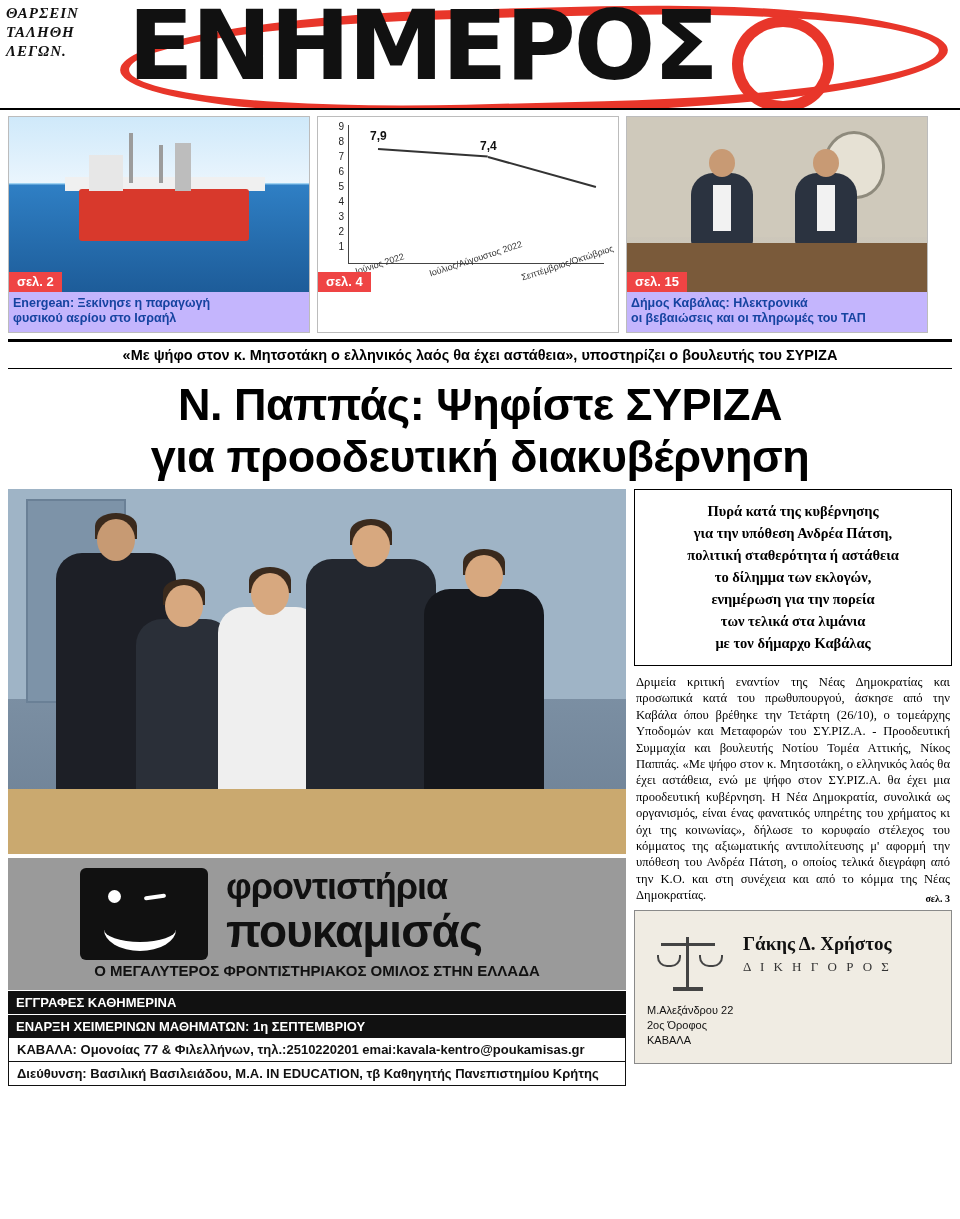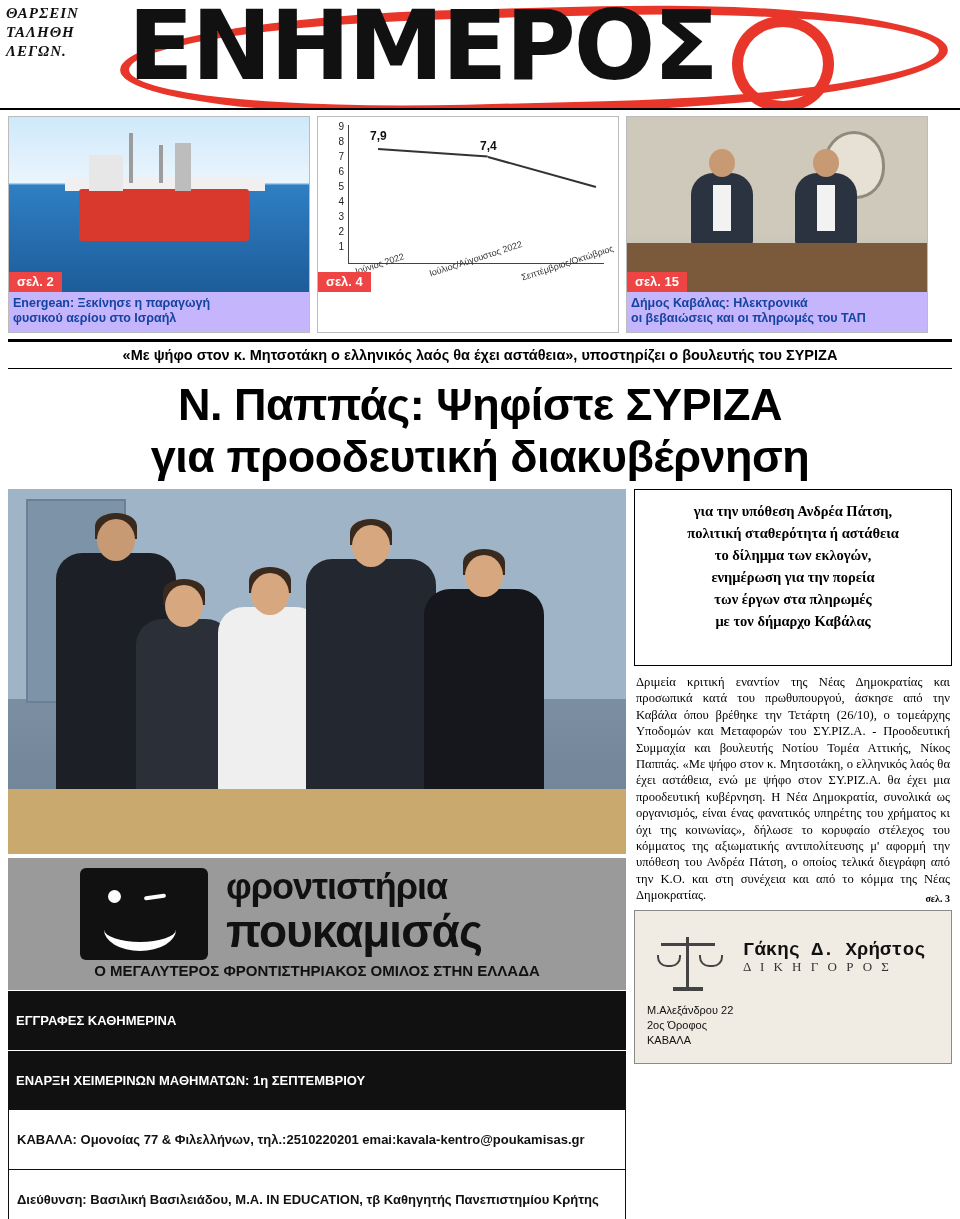--- a/index.html
+++ b/index.html
@@ -90,32 +90,32 @@
   .ad-fr{width:618px;height:132px;background:#9a9a9a;position:relative;margin-top:4px;overflow:hidden;}
   .ad-fr .blackbox{position:absolute;left:72px;top:10px;width:128px;height:92px;background:#111;border-radius:6px;}
   .smiley{position:absolute;left:16px;top:18px;width:96px;height:62px;}
   .smiley .eyeL{position:absolute;left:12px;top:4px;width:13px;height:13px;border-radius:50%;background:#fff;}
   .smiley .eyeR{position:absolute;left:48px;top:9px;width:22px;height:4px;border-radius:2px;background:#fff;transform:rotate(-8deg);}
   .smiley .mouth{position:absolute;left:8px;top:22px;width:72px;height:34px;border-bottom:9px solid #fff;border-radius:0 0 50% 50%;}
   .ad-fr .l1{position:absolute;left:218px;top:8px;font-size:36px;font-weight:bold;color:#111;letter-spacing:-1px;}
   .ad-fr .l2{position:absolute;left:218px;top:46px;font-size:46px;font-weight:bold;color:#111;letter-spacing:-1px;}
   .ad-fr .l3{position:absolute;left:0;top:104px;width:618px;text-align:center;font-size:15px;font-weight:bold;color:#111;}
 
-  .barline{width:618px;background:#111;color:#fff;font-weight:bold;font-size:13px;padding:22px 8px;box-sizing:border-box;border-top:1px solid #fff;}
+  .barline{width:618px;background:#111;color:#fff;font-weight:bold;font-size:13px;padding:4px 8px;box-sizing:border-box;border-top:1px solid #fff;}
   .barline.white{background:#fff;color:#111;border:1px solid #111;border-top:none;}
 
   
   .ad-law{border:1px solid #8a8a8a;background:#f0ece3;height:152px;position:relative;margin-top:6px;}
   .scales{position:absolute;left:22px;top:22px;width:62px;height:58px;}
   .scales .post{position:absolute;left:29px;top:4px;width:3px;height:52px;background:#444;}
   .scales .beam{position:absolute;left:4px;top:10px;width:54px;height:3px;background:#444;}
   .scales .panL{position:absolute;left:0;top:22px;width:20px;height:10px;border:2px solid #444;border-top:none;border-radius:0 0 10px 10px;}
   .scales .panR{position:absolute;left:42px;top:22px;width:20px;height:10px;border:2px solid #444;border-top:none;border-radius:0 0 10px 10px;}
   .scales .base{position:absolute;left:16px;top:54px;width:30px;height:4px;background:#444;}
-  .law-name{position:absolute;left:108px;top:28px;font-family:Liberation Mono, monospace;font-weight:bold;font-size:19px;color:#111;}
+  .law-name{position:absolute;left:108px;top:22px;font-family:Liberation Serif, serif;font-weight:bold;font-size:19px;color:#111;}
   .law-sub{position:absolute;left:108px;top:48px;font-family:"Liberation Serif",serif;font-size:13px;letter-spacing:3px;color:#333;}
   .law-left{position:absolute;left:12px;top:92px;font-size:11px;line-height:15px;color:#111;}
   .law-right{position:absolute;right:10px;top:92px;text-align:right;font-size:11px;line-height:15px;color:#111;}
 </style>
 </head>
 <body>
 
 <div class="page">
 
   <div class="masthead">
@@ -252,25 +252,26 @@
         <div class="l3">Ο ΜΕΓΑΛΥΤΕΡΟΣ ΦΡΟΝΤΙΣΤΗΡΙΑΚΟΣ ΟΜΙΛΟΣ ΣΤΗΝ ΕΛΛΑΔΑ</div>
       </div>
       <div class="barline">ΕΓΓΡΑΦΕΣ ΚΑΘΗΜΕΡΙΝΑ</div>
       <div class="barline">ΕΝΑΡΞΗ ΧΕΙΜΕΡΙΝΩΝ ΜΑΘΗΜΑΤΩΝ: 1η ΣΕΠΤΕΜΒΡΙΟΥ</div>
       <div class="barline white">ΚΑΒΑΛΑ: Ομονοίας 77 &amp; Φιλελλήνων, τηλ.:2510220201 emai:kavala-kentro@poukamisas.gr</div>
       <div class="barline white">Διεύθυνση: Βασιλική Βασιλειάδου, M.A. IN EDUCATION, τβ Καθηγητής Πανεπιστημίου Κρήτης</div>
     </div>
 
     <div class="rightcol">
       <div class="summary">
+        <div>Πυρά κατά της κυβέρνησης</div>
         <div>για την υπόθεση Ανδρέα Πάτση,</div>
         <div>πολιτική σταθερότητα ή αστάθεια</div>
         <div>το δίλημμα των εκλογών,</div>
         <div>ενημέρωση για την πορεία</div>
-        <div>των έργων στα πληρωμές</div>
+        <div>των τελικά στα λιμάνια</div>
         <div>με τον δήμαρχο Καβάλας</div>
       </div>
 
       <div class="article">
         <span>Δριμεία κριτική εναντίον της Νέας Δημοκρατίας και προσωπικά κατά του πρωθυπουργού, άσκησε από την Καβάλα όπου βρέθηκε την Τετάρτη (26/10), ο τομεάρχης Υποδομών και Μεταφορών του ΣΥ.ΡΙΖ.Α. - Προοδευτική Συμμαχία και βουλευτής Νοτίου Τομέα Αττικής, Νίκος Παππάς. «Με ψήφο στον κ. Μητσοτάκη, ο ελληνικός λαός θα έχει αστάθεια, ενώ με ψήφο στον ΣΥ.ΡΙΖ.Α. θα έχει μια προοδευτική κυβέρνηση. Η Νέα Δημοκρατία, συνολικά ως οργανισμός, είναι ένας φανατικός υπηρέτης του χρήματος κι όχι της κοινωνίας», δήλωσε το κορυφαίο στέλεχος του κόμματος της αξιωματικής αντιπολίτευσης μ' αφορμή την υπόθεση του Ανδρέα Πάτση, ο οποίος τελικά διεγράφη από την Κ.Ο. και στη συνέχεια και από το κόμμα της Νέας Δημοκρατίας.</span>
         <span class="end">σελ. 3</span>
       </div>
 
       <div class="ad-law">
         <div class="scales">

